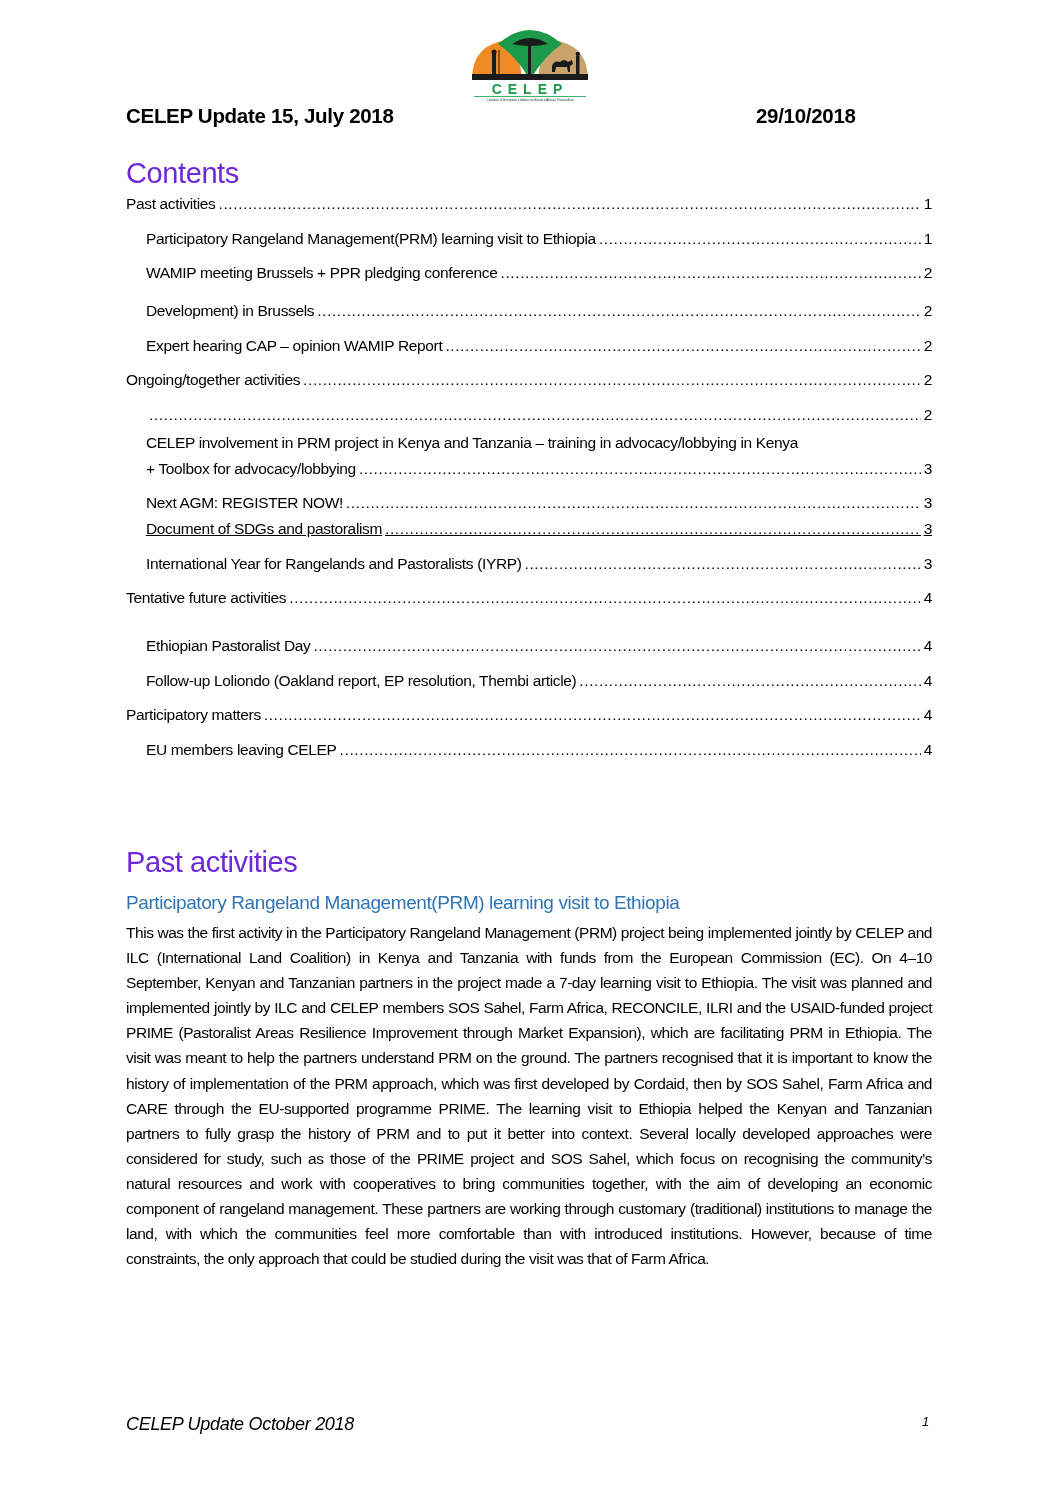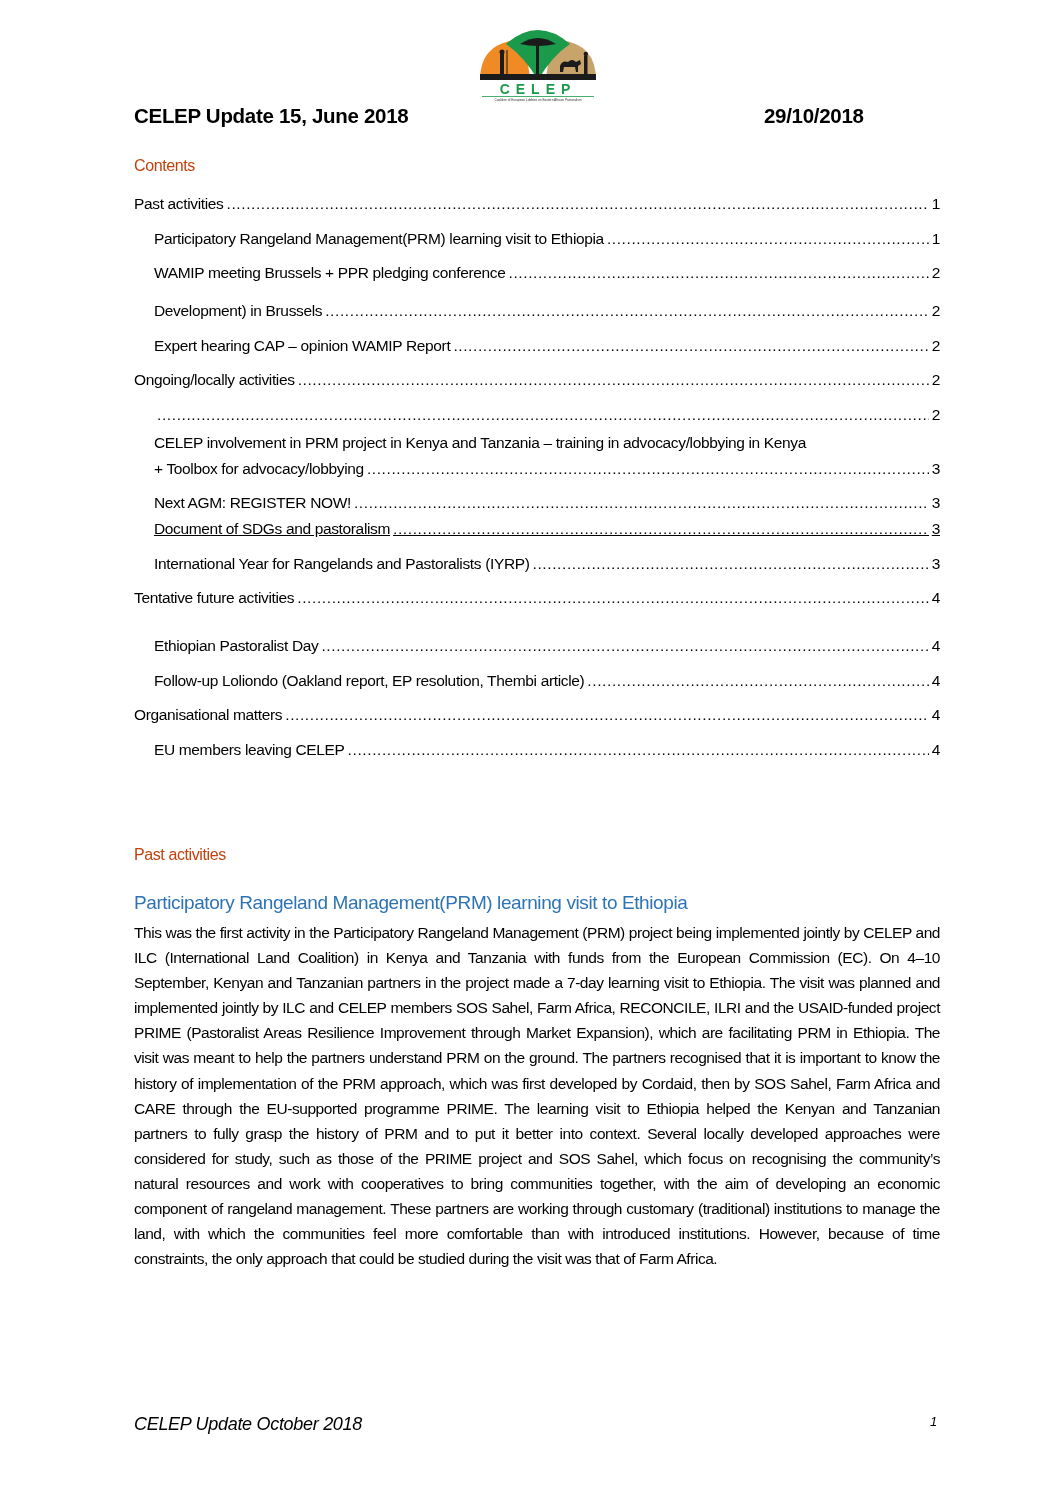--- a/index.html
+++ b/index.html
@@ -1,39 +1,39 @@
 <!DOCTYPE html>
 <html><head>
   <meta charset="utf-8">
   <style>
     html, body { margin: 0; padding: 0; background: #ffffff; }
     body {
       width: 1058px; height: 1497px; position: relative; overflow: hidden;
       font-family: "Liberation Sans Narrow", "Liberation Sans", sans-serif;
       color: #000;
     }
-    .page { position: absolute; left: 8px; top: 0; width: 948px; height: 1497px; }
+    .page { position: absolute; left: 0; top: 0; width: 948px; height: 1497px; }
 
     .logo { position: absolute; left: 468px; top: 22px; width: 124px; height: 80px; }
 
     .doc-title {
       position: absolute; left: 126px; top: 104px;
       font-family: "Liberation Sans", sans-serif;
       font-weight: bold; font-size: 20.5px; letter-spacing: -0.3px;
     }
     .doc-date {
       position: absolute; left: 756px; top: 104px;
       font-family: "Liberation Sans", sans-serif;
       font-weight: bold; font-size: 20.5px; letter-spacing: -0.3px;
     }
 
     .h1 {
       position: absolute; left: 126px;
       font-family: "Liberation Sans", sans-serif;
-      font-size: 16px; color: #c2410c; font-weight: normal; letter-spacing: -0.4px;
+      font-size: 29px; color: #6d28d9; font-weight: normal; letter-spacing: -0.4px;
     }
     .h2 {
       position: absolute; left: 126px;
       font-family: "Liberation Sans", sans-serif;
       font-size: 19px; color: #2e74b5; font-weight: normal; letter-spacing: -0.4px;
     }
 
     .toc { position: absolute; left: 126px; top: 190px; width: 806px; }
     .toc-entry {
       position: relative; font-family: "Liberation Sans", sans-serif;
@@ -99,21 +99,21 @@
       <circle cx="109.8" cy="32" r="2.2" fill="#1b1b1b"></circle>
 
       <rect x="4" y="52" width="116" height="6" fill="#1b1b1b"></rect>
 
       <text x="62" y="72" text-anchor="middle" font-family="Liberation Sans, sans-serif" font-weight="bold" font-size="14" fill="#1a9a4a" letter-spacing="6">CELEP</text>
       <rect x="6" y="74" width="112" height="0.8" fill="#1a9a4a"></rect>
       <text x="62" y="79" text-anchor="middle" font-family="Liberation Sans, sans-serif" font-size="3.2" fill="#333">Coalition of European Lobbies on Eastern African Pastoralism</text>
     </svg>
   </div>
 
-  <div class="doc-title">CELEP Update 15, June 2018</div>
+  <div class="doc-title">CELEP Update 15, July 2018</div>
   <div class="doc-date">29/10/2018</div>
 
   <div class="h1" style="top:157px;">Contents</div>
 
   <div class="toc">
 
     <div class="toc-entry l1" style="margin-top:1px;">
       <div class="toc-row">
         <span class="toc-text">Past activities</span>
         <span class="toc-dots"></span>
@@ -148,21 +148,21 @@
     <div class="toc-entry l2" style="margin-top:9.5px;">
       <div class="toc-row">
         <span class="toc-text">Expert hearing CAP – opinion WAMIP Report</span>
         <span class="toc-dots"></span>
         <span class="toc-page">2</span>
       </div>
     </div>
 
     <div class="toc-entry l1" style="margin-top:9.5px;">
       <div class="toc-row">
-        <span class="toc-text">Ongoing/locally activities</span>
+        <span class="toc-text">Ongoing/together activities</span>
         <span class="toc-dots"></span>
         <span class="toc-page">2</span>
       </div>
     </div>
 
     <div class="toc-entry l2" style="margin-top:9.5px;">
       <div class="toc-row">
         <span class="toc-dots"></span>
         <span class="toc-page">2</span>
       </div>
@@ -220,21 +220,21 @@
     <div class="toc-entry l2" style="margin-top:9.5px;">
       <div class="toc-row">
         <span class="toc-text">Follow-up Loliondo (Oakland report, EP resolution, Thembi article)</span>
         <span class="toc-dots"></span>
         <span class="toc-page">4</span>
       </div>
     </div>
 
     <div class="toc-entry l1" style="margin-top:9.5px;">
       <div class="toc-row">
-        <span class="toc-text">Organisational matters</span>
+        <span class="toc-text">Participatory matters</span>
         <span class="toc-dots"></span>
         <span class="toc-page">4</span>
       </div>
     </div>
 
     <div class="toc-entry l2" style="margin-top:9.5px;">
       <div class="toc-row">
         <span class="toc-text">EU members leaving CELEP</span>
         <span class="toc-dots"></span>
         <span class="toc-page">4</span>

